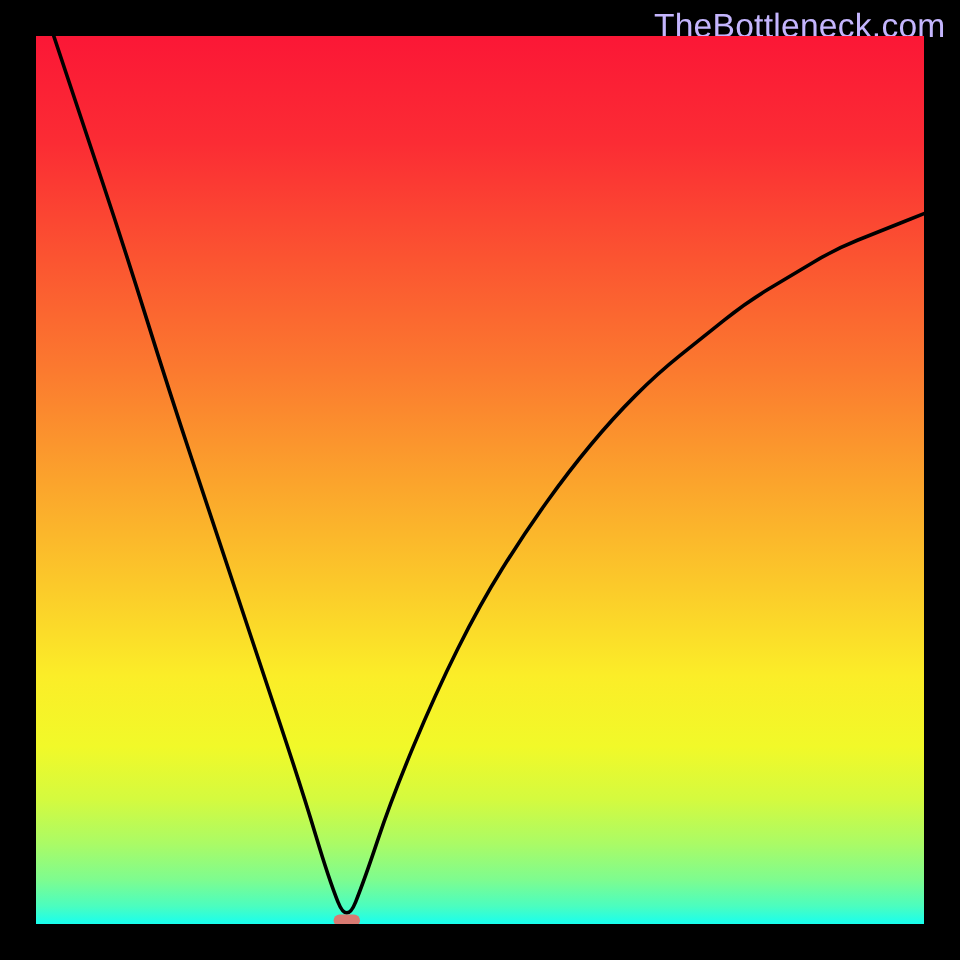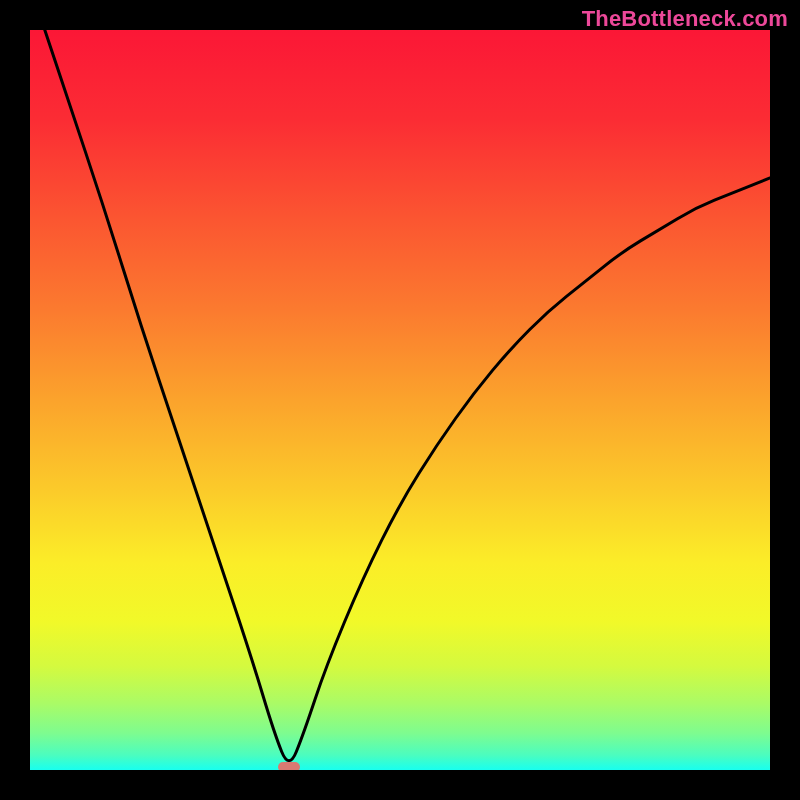--- a/index.html
+++ b/index.html
@@ -30,23 +30,23 @@
     position: absolute;
     left: 0;
     top: 0;
     width: 100%;
     height: 100%;
   }
   .watermark {
     position: absolute;
     top: 6px;
     right: 12px;
-    color: #ec4899;
-    font-size: 22px;
-    font-weight: 700;
+    color: #c4b5fd;
+    font-size: 28px;
+    font-weight: 400;
     letter-spacing: 0.2px;
     user-select: none;
   }
   .min-marker {
     position: absolute;
     width: 22px;
     height: 10px;
     background: #d97a72;
     border-radius: 6px;
     transform: translate(-50%, -50%);

